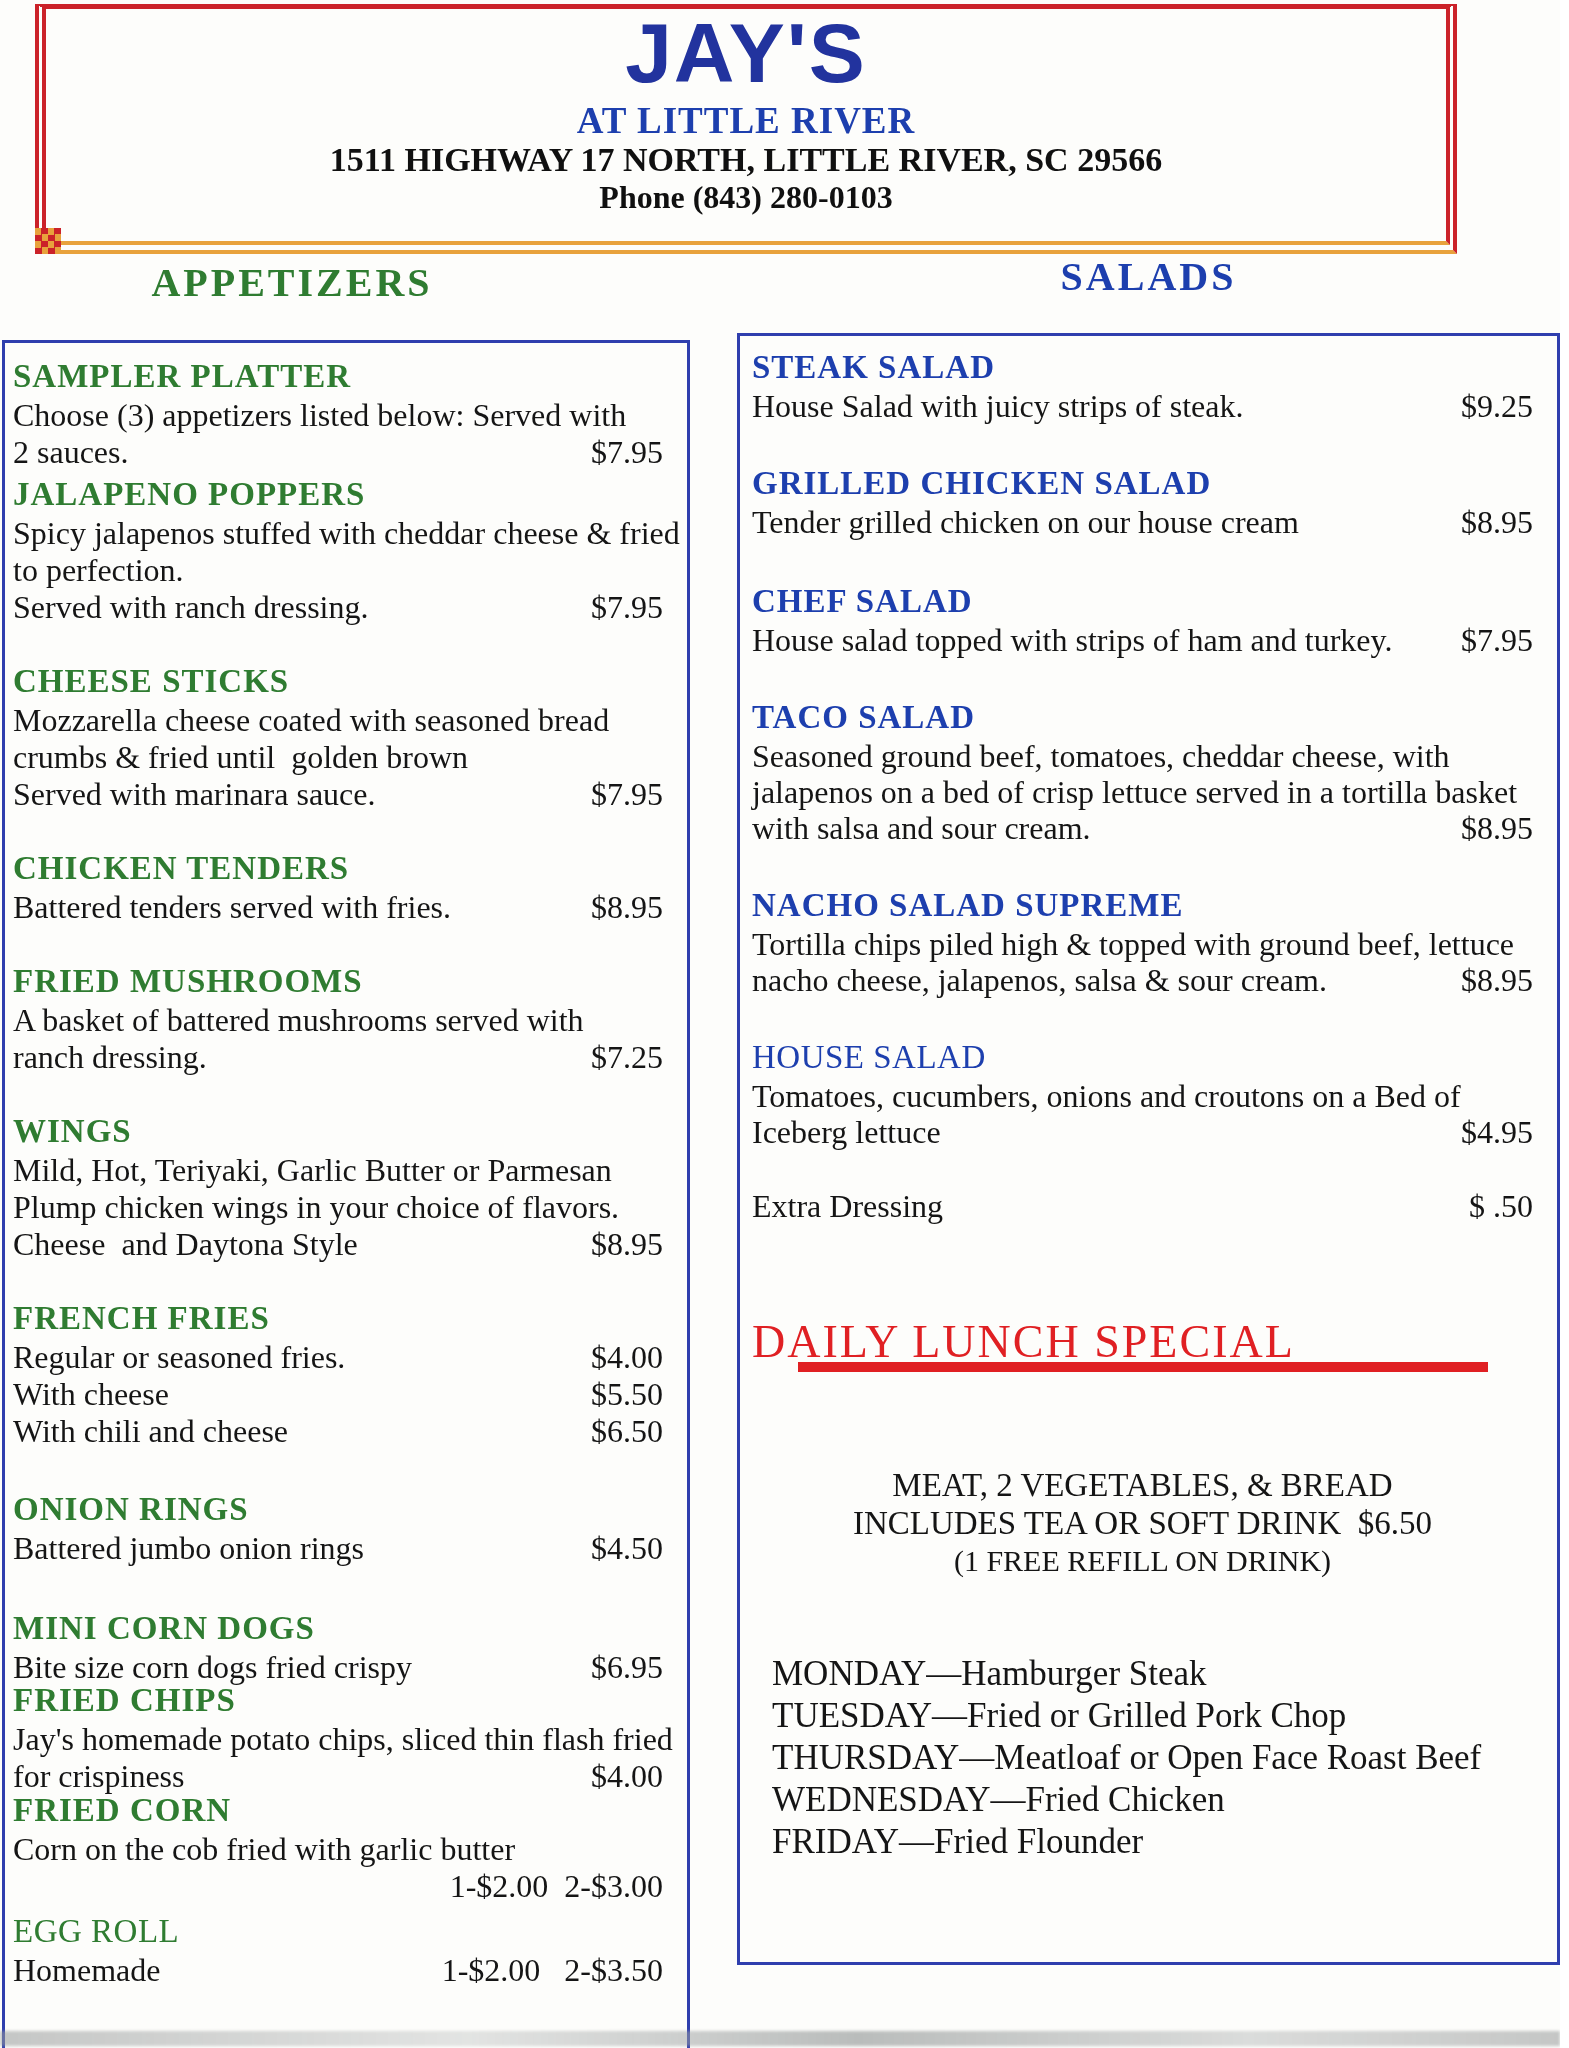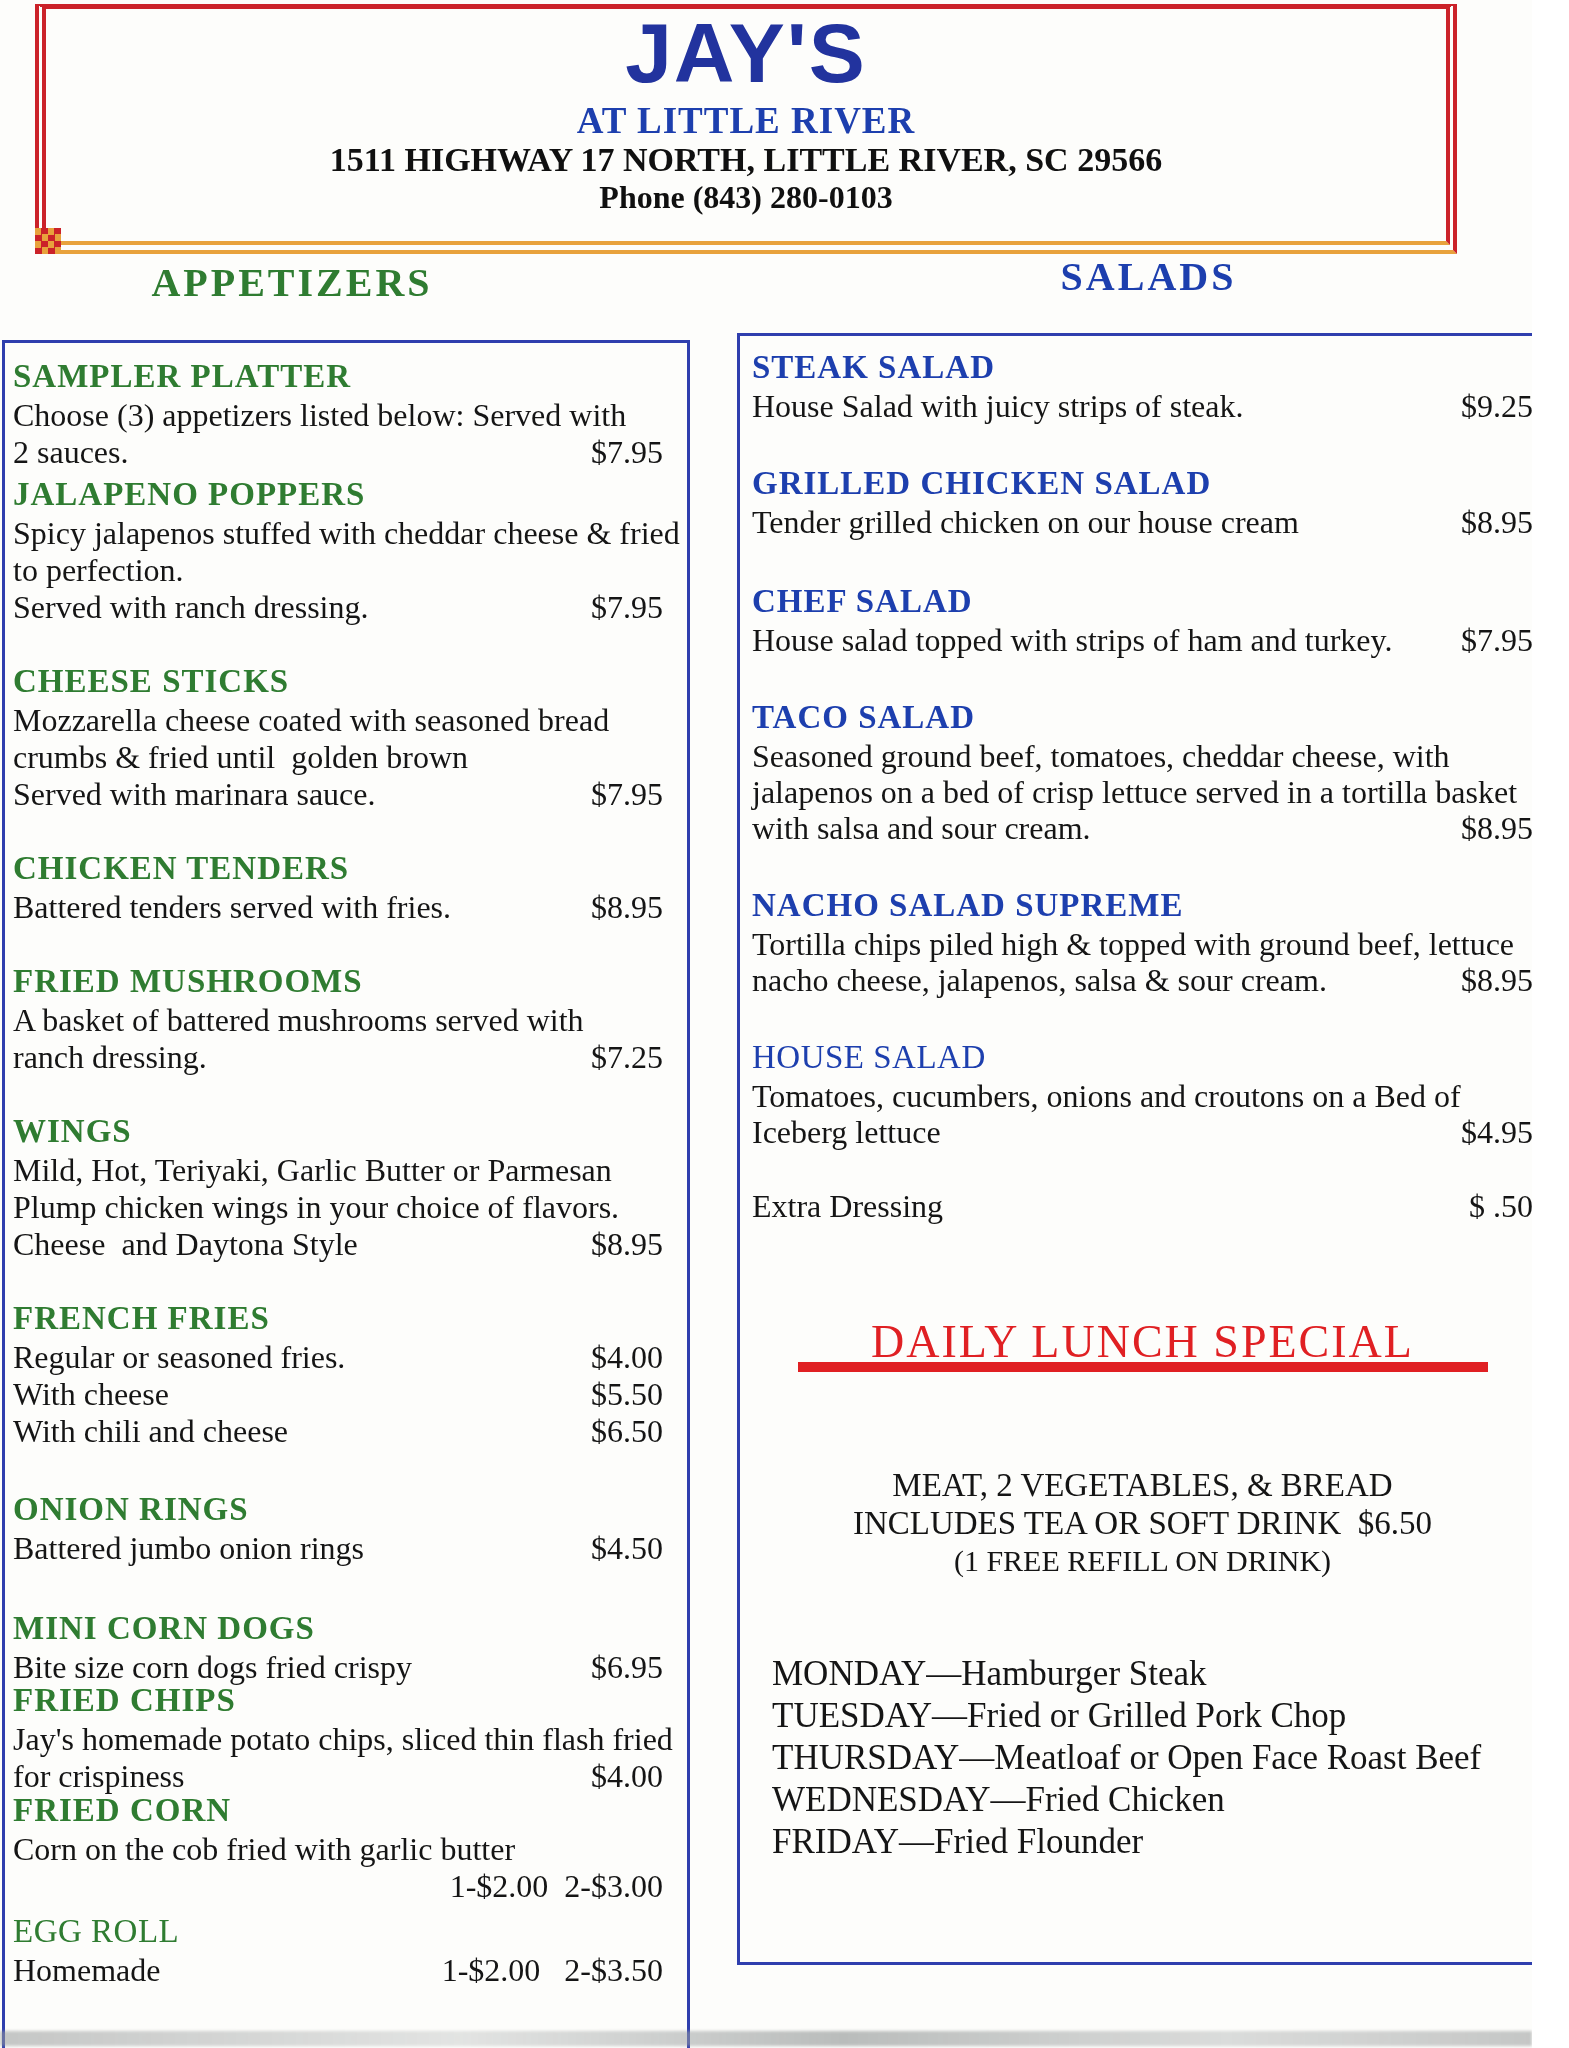--- a/index.html
+++ b/index.html
@@ -1,19 +1,20 @@
 <!DOCTYPE html>
 <html><head>
 <meta charset="utf-8">
 <style>
   html,body { margin:0; padding:0; background:#ffffff; }
   .page {
     position:relative; width:1532px; height:2048px; overflow:hidden;
     background:#fdfdfb; color:#151515;
     font-family:"Liberation Serif","DejaVu Serif",serif;
+    padding-left:28px;
   }
 
   
   .header-box {
     position:absolute; left:35px; top:4px; width:1400px; height:232px;
     border-top:5px solid #cb2229;
     border-left:11px double #cb2229;
     border-right:11px double #cb2229;
     border-bottom:13px double #e8a23c;
     text-align:center; background:#fdfdfb;
@@ -68,21 +69,21 @@
   .line { display:flex; justify-content:space-between; font-size:32px; }
   .col-left  .line { line-height:37px; }
   .col-right .line { line-height:36px; }
   .desc  { white-space:pre; }
   .price { white-space:pre; text-align:right; }
 
   .extra-line { margin-top:38px; }
 
   
   .special-title {
-    margin-top:92px; text-align:center; color:#e02023;
+    margin-top:92px; color:#e02023;
     font-size:46px; line-height:52px; letter-spacing:2px;
   }
   .special-underline {
     width:690px; height:10px; background:#e02023; margin:-6px auto 0 auto;
   }
   .special-line { text-align:center; font-size:33px; line-height:38px; white-space:pre; }
   .special-line.first { margin-top:94px; }
   .special-line.small { font-size:30px; }
   .days { margin-top:73px; padding-left:20px; }
   .day-line { font-size:35px; line-height:42px; white-space:pre; }

